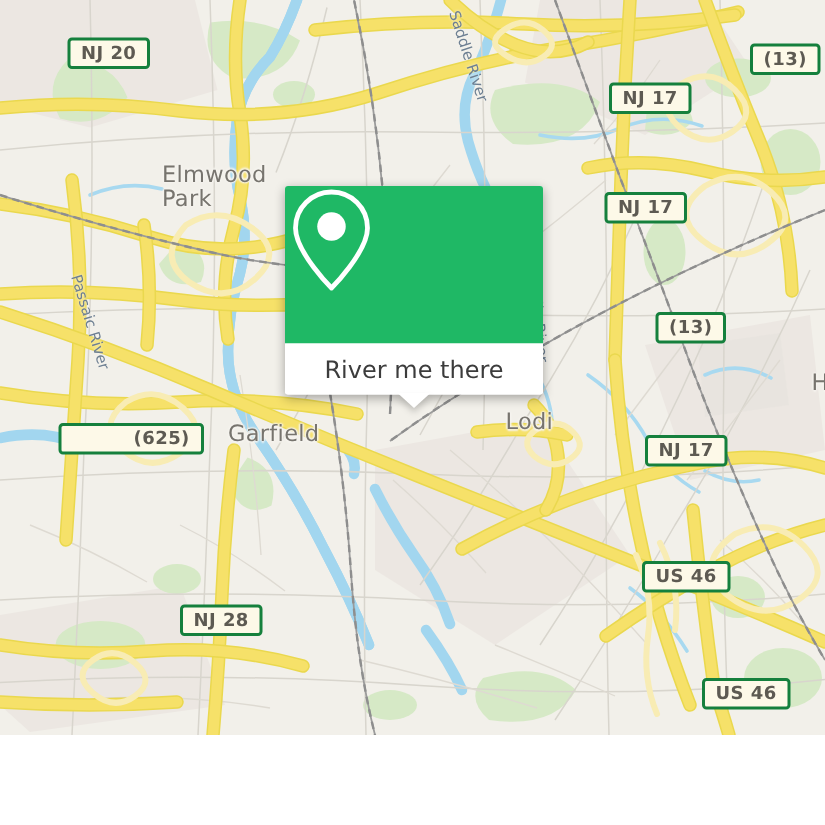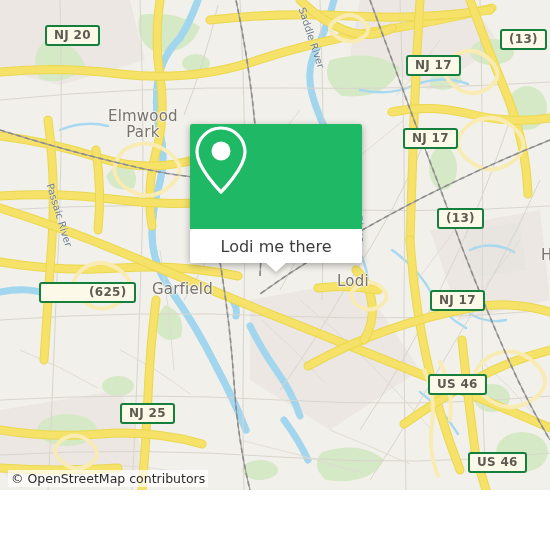--- a/index.html
+++ b/index.html
@@ -24,21 +24,21 @@
   .place-label {
     position: absolute;
     color: #77746e;
     font-size: 15px;
     font-family: "DejaVu Sans", sans-serif;
     white-space: nowrap;
     text-shadow: 1px 0 1.2px #f6f4ef, -1px 0 1.2px #f6f4ef,
                  0 1px 1.2px #f6f4ef, 0 -1px 1.2px #f6f4ef;
     letter-spacing: .2px;
   }
-  .place-label.two-line { line-height: 16px; text-align: center; }
+  .place-label.two-line { line-height: 16px; }
 
   .river-label {
     position: absolute;
     color: #6d7f92;
     font-size: 10px;
     font-family: "DejaVu Sans", sans-serif;
     white-space: nowrap;
     font-style: normal;
     text-shadow: 0 0 2px #f6f4ef;
   }
@@ -302,21 +302,21 @@
     </svg>
 
     <div class="shield" style="left:45px;  top:25px;">NJ 20</div>
     <div class="shield" style="left:500px; top:29px;">(13)</div>
     <div class="shield" style="left:406px; top:55px;">NJ 17</div>
     <div class="shield" style="left:403px; top:128px;">NJ 17</div>
     <div class="shield" style="left:437px; top:208px;">(13)</div>
     <div class="shield" style="left:39px;  top:282px;padding-left:48px;">(625)</div>
     <div class="shield" style="left:430px; top:290px;">NJ 17</div>
     <div class="shield" style="left:428px; top:374px;">US 46</div>
-    <div class="shield" style="left:120px; top:403px;">NJ 25</div>
+    <div class="shield" style="left:120px; top:403px;">NJ 28</div>
     <div class="shield" style="left:468px; top:452px;">US 46</div>
 
     <div class="place-label two-line" style="left:108px; top:108px;">
       <div>Elmwood</div>
       <div>Park</div>
     </div>
     <div class="place-label" style="left:152px; top:280px;">Garfield</div>
     <div class="place-label" style="left:337px; top:272px;">Lodi</div>
     <div class="place-label" style="left:541px; top:246px;">H</div>
 
@@ -324,25 +324,24 @@
     <div class="river-label" style="left:55px;  top:182px; transform:rotate(73deg); transform-origin:left top;">Passaic River</div>
     <div class="river-label" style="left:360px; top:178px; transform:rotate(84deg); transform-origin:left top;">Saddle River</div>
 
     <div id="popup">
       <div id="popup-header">
         <svg width="62" height="72" viewBox="0 0 62 72">
           <path d="M31 4 C17.7 4 7 14.7 7 28 C7 44 31 68 31 68 C31 68 55 44 55 28 C55 14.7 44.3 4 31 4 Z" fill="none" stroke="#ffffff" stroke-width="3.2" stroke-linejoin="round"></path>
           <circle cx="31" cy="27" r="9.5" fill="#ffffff"></circle>
         </svg>
       </div>
-      <div id="popup-label">Lodi me there</div>
+      <div id="popup-label">River me there</div>
       <div id="popup-tail"></div>
     </div>
 
-    <div id="attribution">© OpenStreetMap contributors</div>
   </div>
 
   <div id="footer">
     
     
   </div>
 
 </div>
 
 </body></html>

